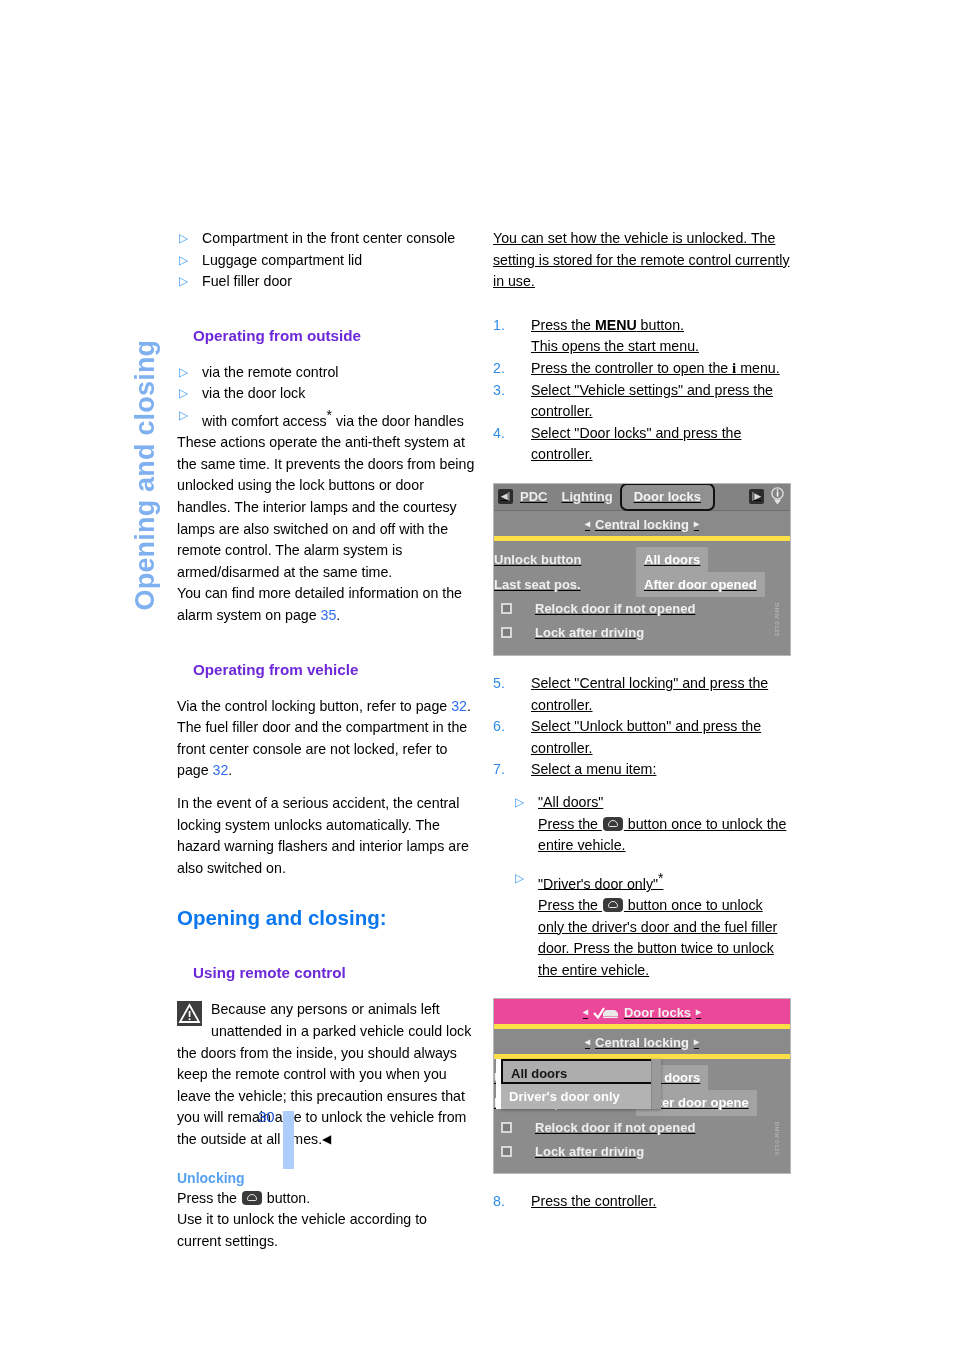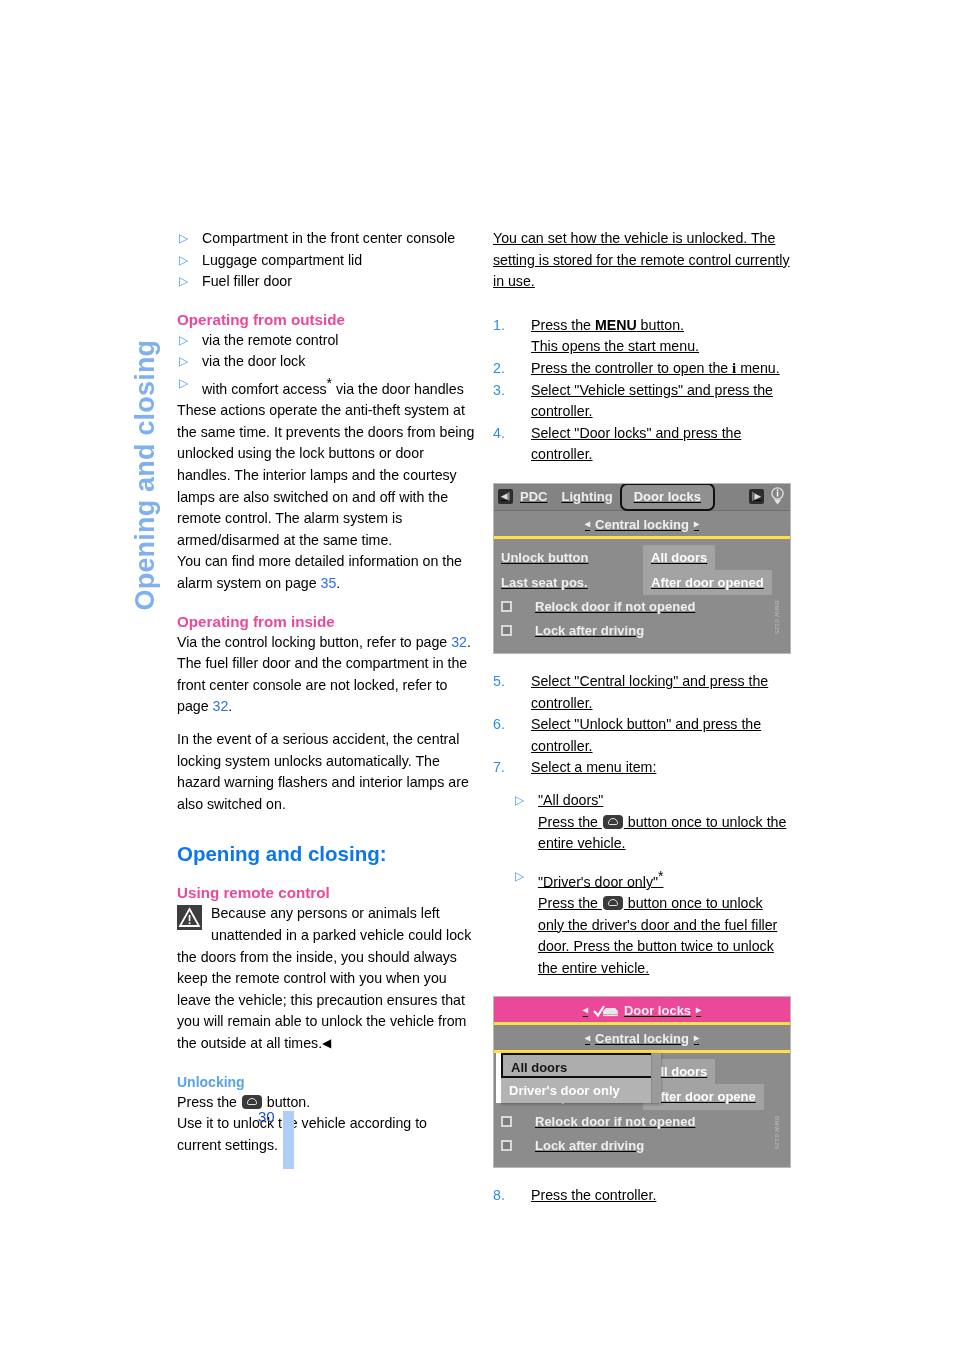--- a/index.html
+++ b/index.html
@@ -56,25 +56,25 @@
 
   
   .h-main {
     color: #0b77ef;
     font-size: 20.5px;
     font-weight: bold;
     line-height: 25px;
     margin: 0;
   }
   .h-sub {
-    color: #ec4899;
+    color: #6d28d9;
     font-size: 15.2px;
     font-weight: bold;
     line-height: 20px;
-    margin: 0;
+    margin: 16px;
   }
   .h-sub-light {
     color: #57a2ef;
     font-size: 14px;
     font-weight: bold;
     line-height: 20px;
     margin: 0;
   }
 
   
@@ -237,30 +237,29 @@
     flex: 0 0 auto;
   }
 
   .idrive-sub {
     height: 25px;
     line-height: 25px;
     text-align: center;
     font-weight: bold;
     color: #f0f0f0;
     background: #8a8a8a;
-    border-bottom: 3px solid #fde047;
+    border-bottom: 5px solid #fde047;
   }
   .idrive-sub .dot { font-size: 10px; padding: 0 5px; vertical-align: 2px;}
 
   .idrive-body { padding: 6px 0 10px 0; background: #8c8c8c; }
   .row {
     display: flex;
     align-items: center;
     height: 25px;
-    padding-left: 7px;
   }
   .row .label {
     width: 142px;
     font-weight: bold;
     color: #efefef;
     flex: 0 0 auto;
   }
   .row .value {
     background: #a3a3a3;
     color: #ffffff;
@@ -393,21 +392,21 @@
   </div>
   <div class="bullet">
     <span class="tri">▷</span>
     <span>with comfort access</span><sup class="asterisk">*</sup><span> via the door handles</span>
   </div>
 
   <div class="para">These actions operate the anti-theft system at the same time. It prevents the doors from being unlocked using the lock buttons or door handles. The interior lamps and the courtesy lamps are also switched on and off with the remote control. The alarm system is armed/disarmed at the same time.</div>
   <div class="para"><span>You can find more detailed information on the alarm system on page </span><span class="pageref">35</span><span>.</span></div>
 
   <div class="gap-m"></div>
-  <div class="h-sub">Operating from inside</div>
+  <div class="h-sub">Operating from vehicle</div>
 
   <div class="para"><span>Via the control locking button, refer to page </span><span class="pageref">32</span><span>. The fuel filler door and the compartment in the front center console are not locked, refer to page </span><span class="pageref">32</span><span>.</span></div>
 
   <div class="gap-s"></div>
   <div class="para">In the event of a serious accident, the central locking system unlocks automatically. The hazard warning flashers and interior lamps are also switched on.</div>
 
   <div class="gap-l"></div>
   <div class="h-main">Opening and closing:</div>
 
   <div class="gap-m"></div>

